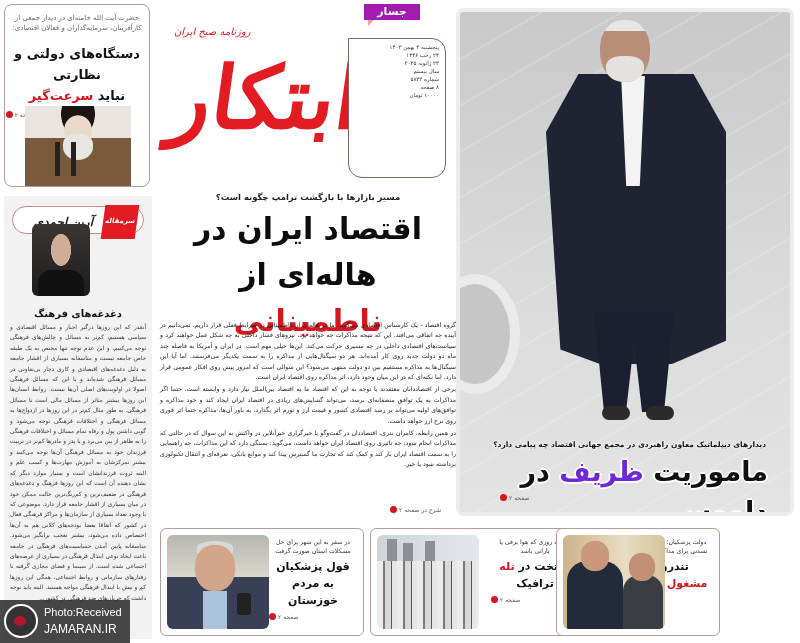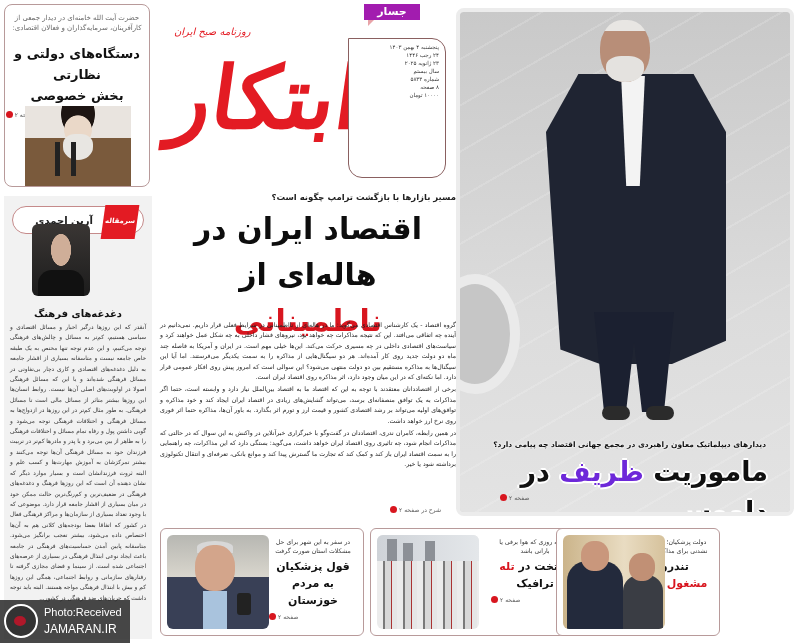--- a/index.html
+++ b/index.html
@@ -38,21 +38,21 @@
     transform: skewX(-8deg);
   }
   .masthead-sub { position: absolute; left: 14px; top: 6px; font-size: 10px; font-style: italic; color: #e31b23; font-family: "DejaVu Serif", serif; }
   .info-box {
     left: 348px; top: 38px; width: 98px; height: 140px;
     border: 1px solid #8a6060; border-radius: 0 14px 14px 14px; background: #fff;
     padding: 4px 6px; font-size: 5.5px; line-height: 8px; color: #333; text-align: right;
   }
 
   
-  .kicker-main { left: 160px; top: 192px; width: 296px; font-size: 8.5px; font-weight: bold; color: #222; }
+  .kicker-main { left: 160px; top: 192px; width: 296px; text-align: center; font-size: 8.5px; font-weight: bold; color: #222; }
   .headline-main { left: 160px; top: 206px; width: 296px; text-align: center; font-weight: bold; font-size: 30px; line-height: 46px; color: #0d0d0d; letter-spacing: -1px; }
   .headline-main .red { color: #d8161f; }
   .body-main { left: 160px; top: 320px; width: 296px; font-size: 6.2px; line-height: 10.4px; color: #222; text-align: justify; }
   .body-main p { margin-bottom: 2px; }
   .body-main-more { left: 390px; top: 506px; }
 
   
   .photo-frame {
     left: 456px; top: 8px; width: 338px; height: 508px;
     border: 4px solid #ececec; border-radius: 8px;
@@ -79,21 +79,21 @@
   
   .editorial-col { left: 4px; top: 196px; width: 148px; height: 443px; background: #f2f2f2; }
   .editorial-bar {
     position:absolute; left: 8px; top: 10px; width: 132px; height: 28px;
     border: 1px solid #c58a8a; border-radius: 14px; background: #fff;
   }
   .editorial-tag {
     position:absolute; right: 6px; top: -2px; width: 34px; height: 34px; background: #e31b23; color: #fff;
     font-size: 7px; font-weight: bold; text-align: center; line-height: 32px; transform: skewX(-8deg);
   }
-  .editorial-author { position:absolute; right: 50px; top: 8px; font-size: 10px; font-weight: bold; color: #222; }
+  .editorial-author { position:absolute; right: 50px; top: 8px; font-size: 12px; font-weight: bold; color: #222; font-style: italic; }
   .editorial-photo {
     position:absolute; left: 28px; top: 28px; width: 58px; height: 72px; border-radius: 6px;
     background:
       radial-gradient(ellipse at 50% 36%, #cfae98 0 24%, transparent 25%),
       linear-gradient(180deg, #3a3634 0%, #1c1c1c 100%);
   }
   .editorial-photo .suit { position:absolute; left:6px; bottom:0; width:46px; height:26px; background:#111; border-radius: 14px 14px 0 0; }
   .editorial-title { position:absolute; right: 0; left: 0; top: 112px; text-align:center; font-weight:bold; font-size: 10px; color:#111; }
   .editorial-body { position:absolute; right: 6px; left: 6px; top: 126px; font-size: 5.8px; line-height: 10.4px; color: #333; text-align: justify; }
 
@@ -136,20 +136,21 @@
   .photo-pez2 .p2 { position:absolute; left:60px; top:40px; width:40px; height:56px; background:#3a3d44; border-radius:16px 16px 0 0; }
   .photo-pez2 .f2 { position:absolute; left:66px; top:18px; width:26px; height:28px; border-radius:45%; background:#c19075; }
 </style>
 </head>
 <body>
 
 <div class="abs leader-box">
   <div class="leader-kicker">حضرت آیت الله خامنه‌ای در دیدار جمعی از کارآفرینان، سرمایه‌گذاران و فعالان اقتصادی:</div>
   <div class="leader-head">
     <div>دستگاه‌های دولتی و نظارتی</div>
+    <div><span>نباید </span><span class="red">سرعت‌گیر</span></div>
     <div>بخش خصوصی باشند</div>
   </div>
   <div class="leader-page page-ref">
       <span>صفحه ۲</span>
       <span class="page-dot"></span>
     </div>
   <div class="leader-photo">
     <div class="beard"></div>
     <div class="mic" style="left:30px"></div>
     <div class="mic" style="left:46px"></div>

